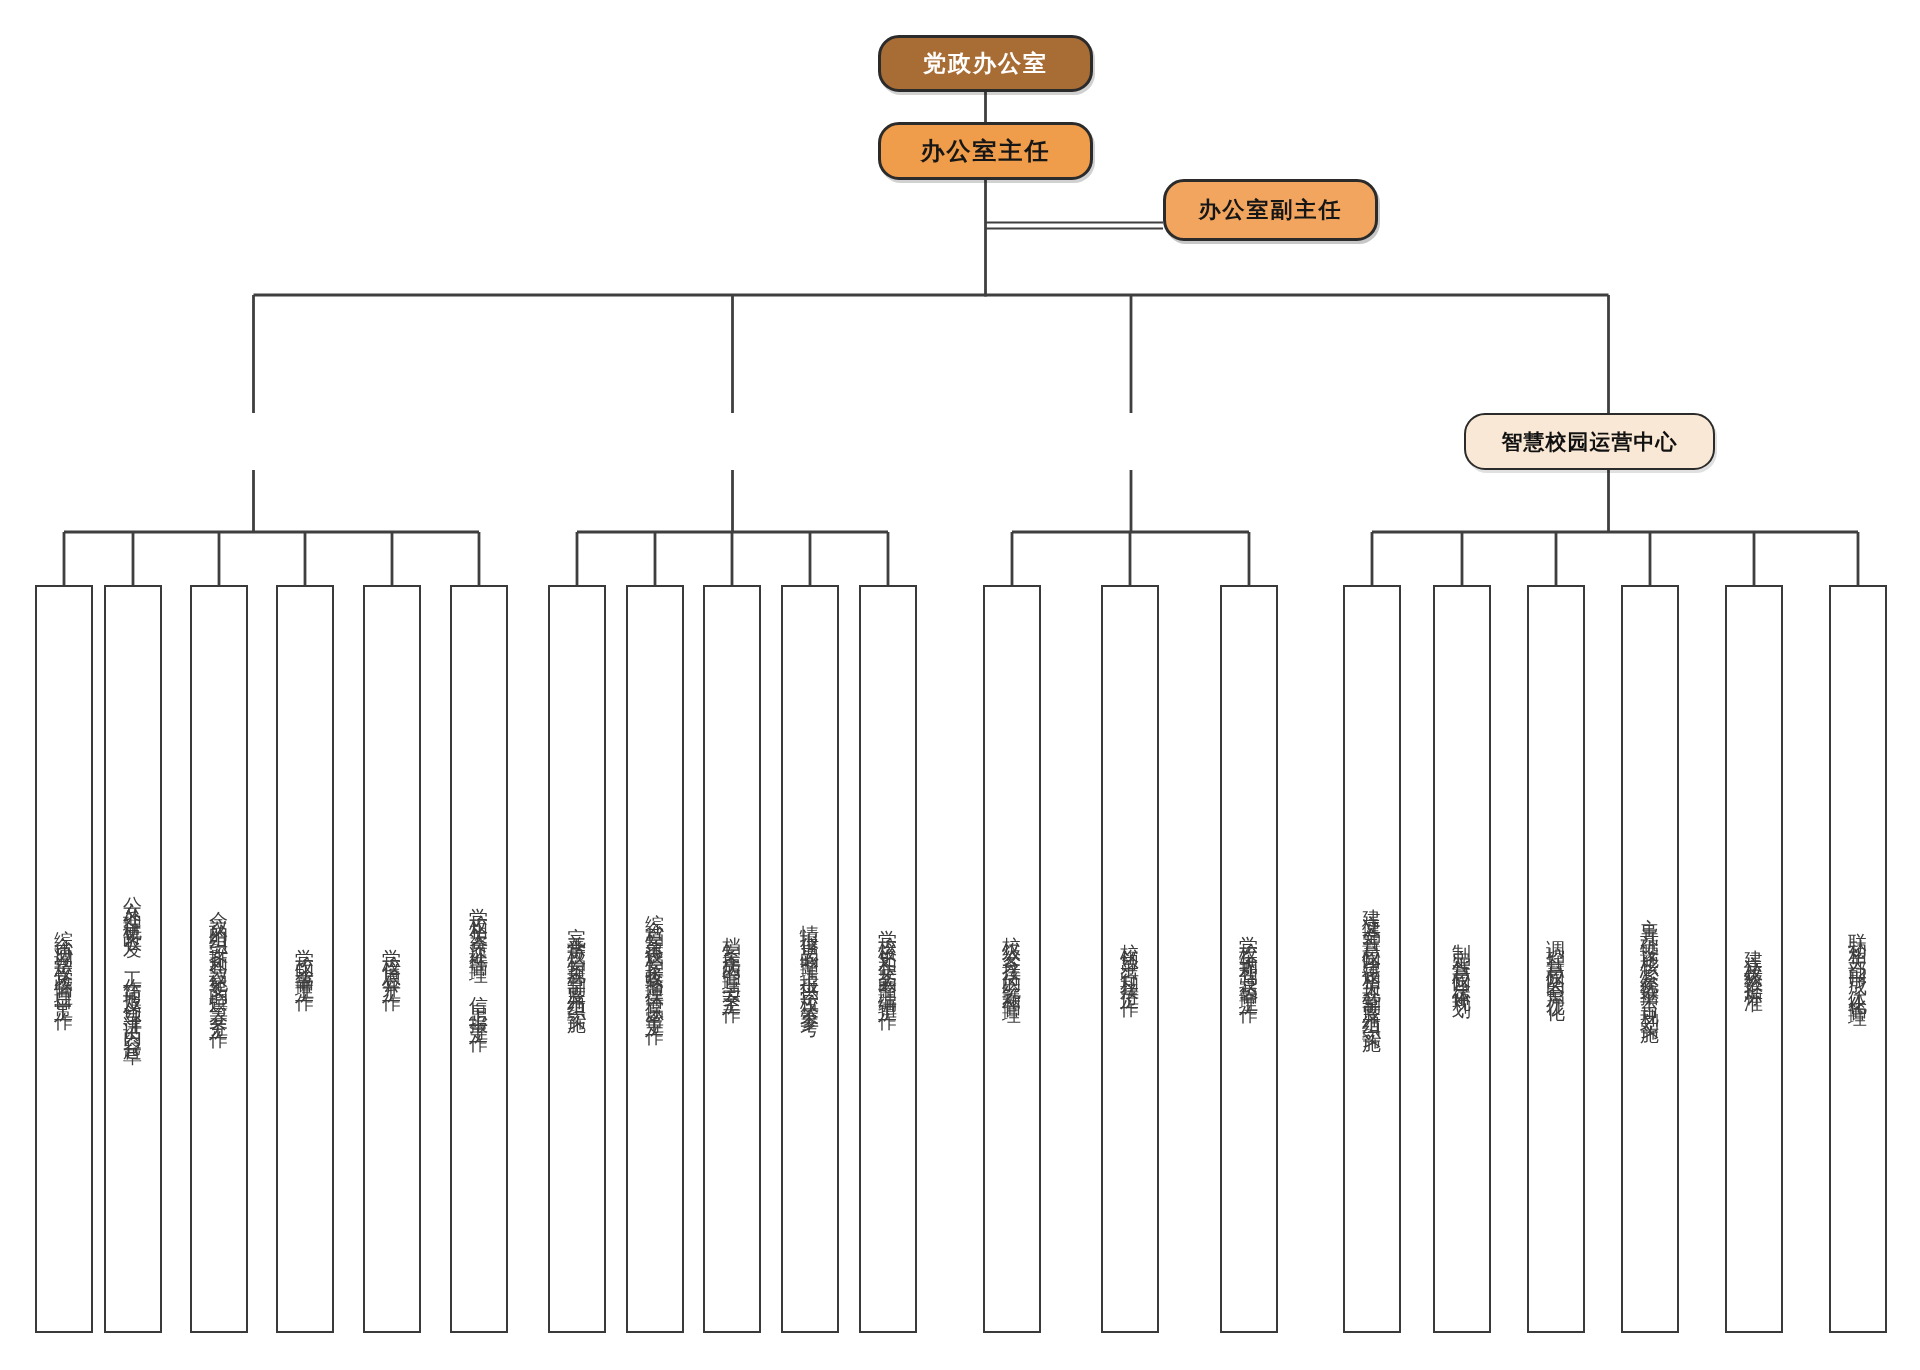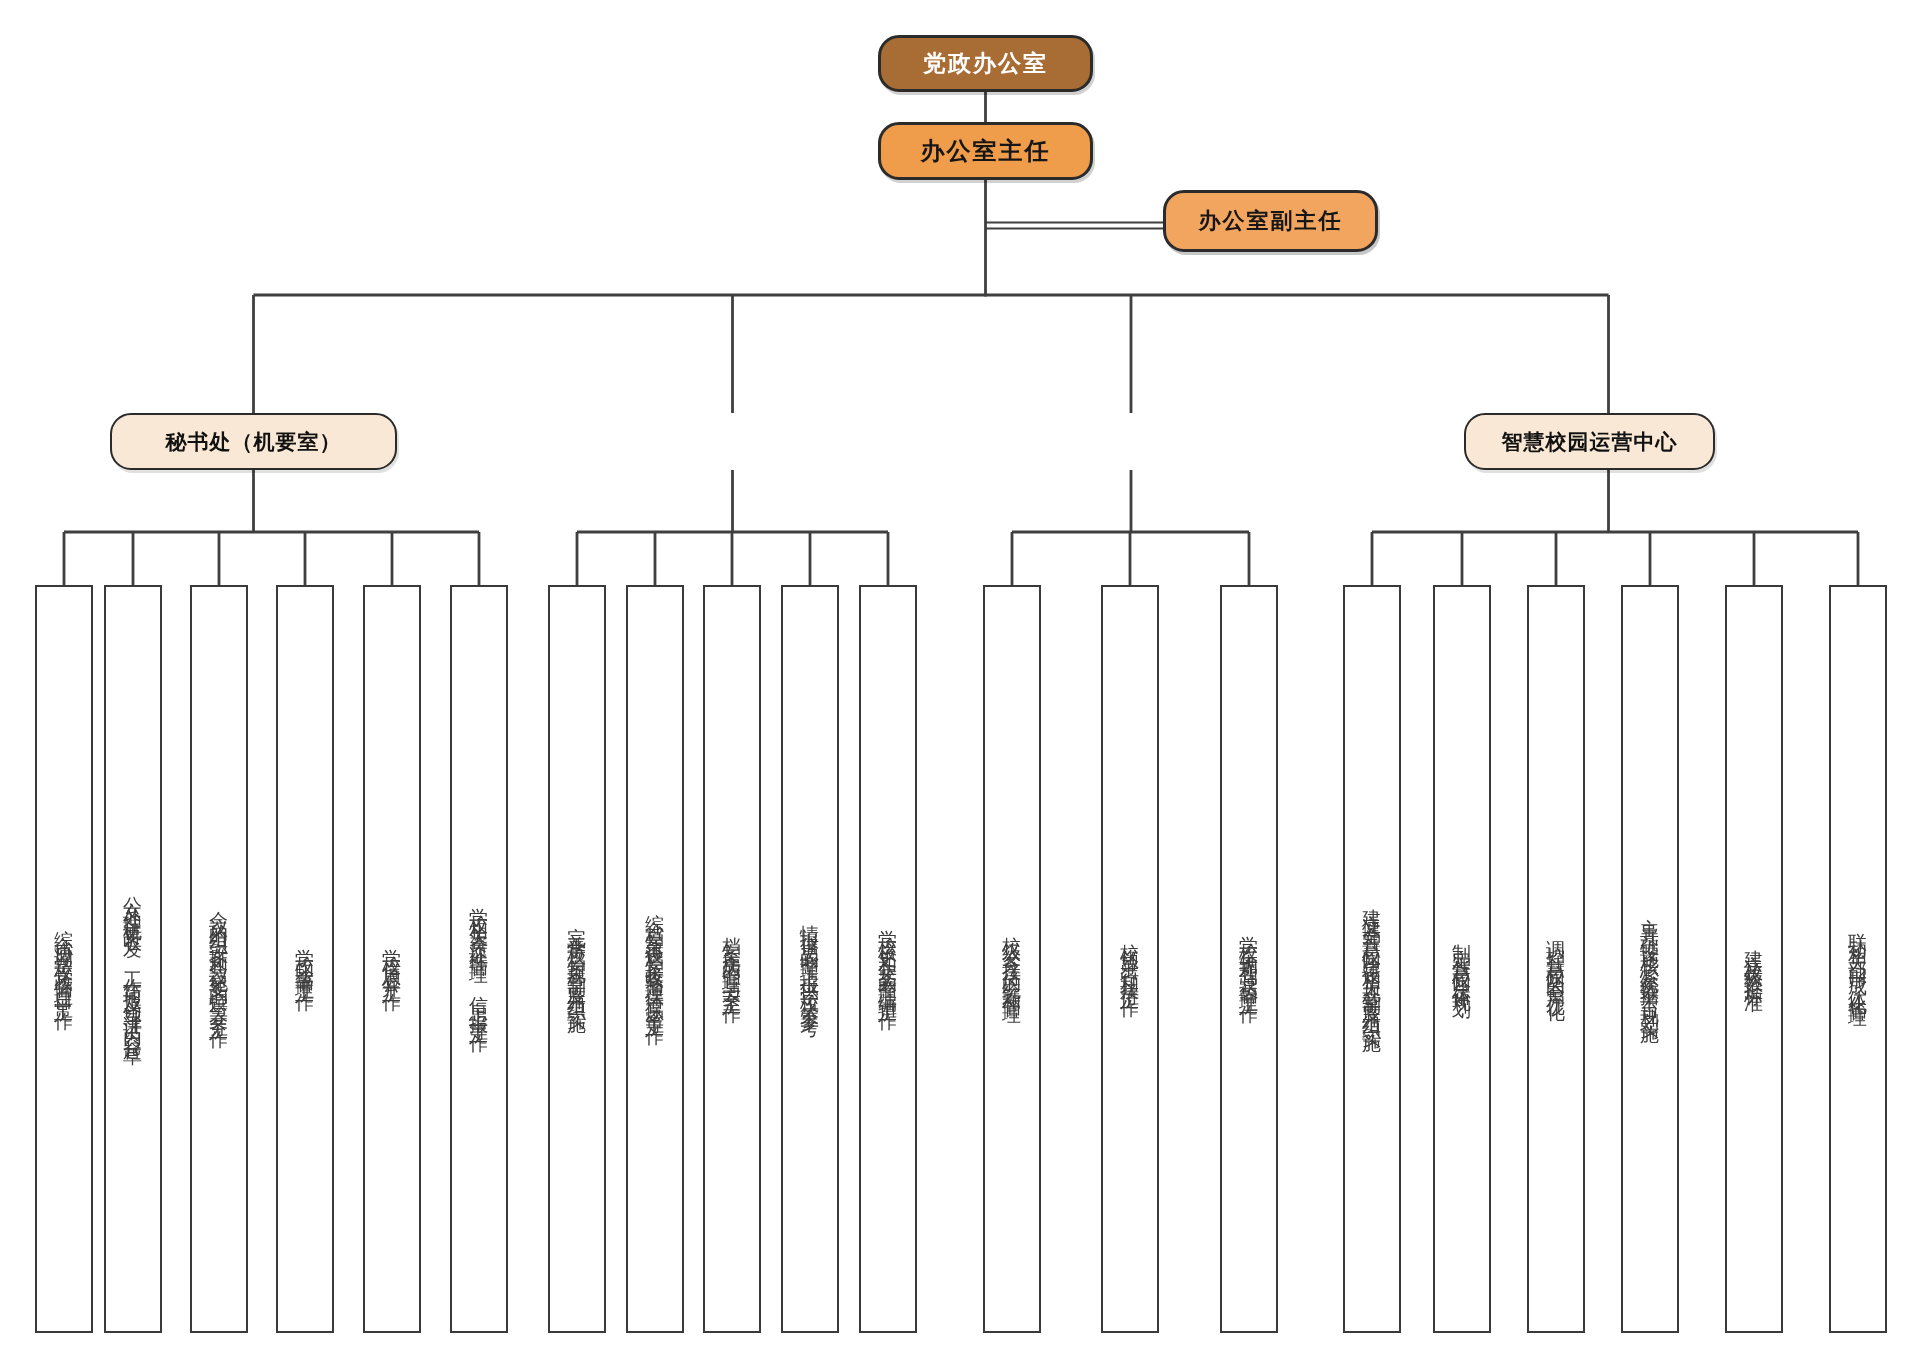--- a/index.html
+++ b/index.html
@@ -19,21 +19,21 @@
     color:var(--root-text);font-size:23px;font-weight:bold;letter-spacing:2px;
     box-shadow:2px 3px 0 rgba(0,0,0,0.18);
   }
   .node-director{
     left:878px;top:122px;width:215px;height:58px;
     background:var(--director-bg);border:3px solid var(--border-dark);
     color:#161616;font-size:24px;font-weight:bold;letter-spacing:2px;
     box-shadow:2px 3px 0 rgba(0,0,0,0.18);
   }
   .node-deputy{
-    left:1163px;top:190px;width:215px;height:62px;
+    left:1163px;top:179px;width:215px;height:62px;
     background:var(--deputy-bg);border:3px solid var(--border-dark);
     color:#161616;font-size:22px;font-weight:bold;letter-spacing:2px;
     box-shadow:2px 3px 0 rgba(0,0,0,0.22);
   }
   .dept{
     top:413px;height:57px;
     background:var(--dept-bg);border:2.5px solid var(--border-dark);
     color:#111111;font-size:21px;font-weight:bold;letter-spacing:1px;
     box-shadow:2px 3px 0 rgba(0,0,0,0.12);
   }
@@ -116,23 +116,20 @@
   <div class="node node-root">
     <span>党政办公室</span>
   </div>
   <div class="node node-director">
     <span>办公室主任</span>
   </div>
   <div class="node node-deputy">
     <span>办公室副主任</span>
   </div>
 
-  <div class="node dept dept-1">
-    <span>秘书处（机要室）</span>
-  </div>
   <div class="node dept dept-4">
     <span>智慧校园运营中心</span>
   </div>
 
   <div class="task" style="left:35px">
     <span class="vtext">综合协调学校党政管理日常工作</span>
   </div>
   <div class="task" style="left:104px">
     <span class="vtext">公文处理机要收发、工作简报及领导讲话内容起草</span>
   </div>

